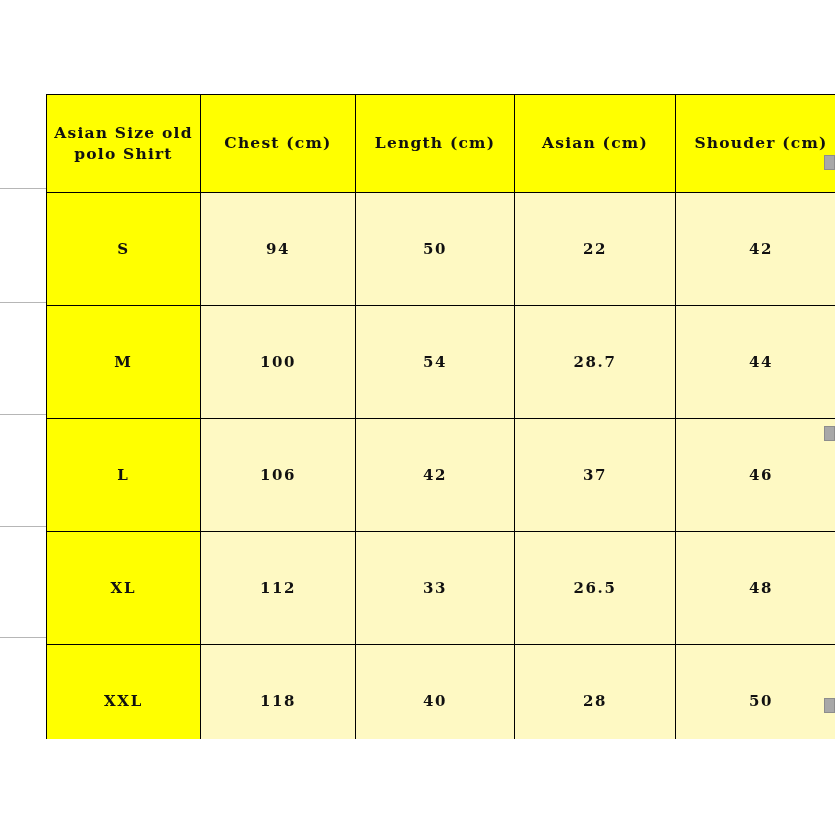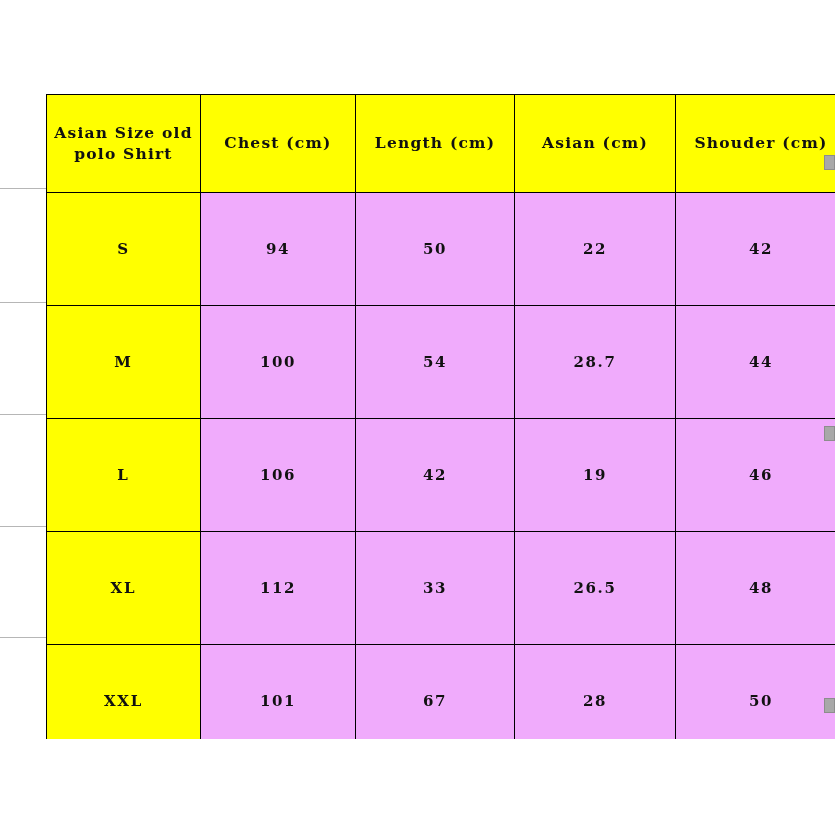--- a/index.html
+++ b/index.html
@@ -51,21 +51,21 @@
     color: #111111;
     line-height: 1.35;
   }
   table.size-chart th {
     height: 97px;
     background: #ffff00;
     font-size: 15.5px;
   }
   table.size-chart tbody td {
     height: 112px;
-    background: #f0abfc;
+    background: #fef9c3;
     font-size: 15px;
     letter-spacing: 1.6px;
   }
   table.size-chart tbody td.size-col {
     background: #ffff00;
     letter-spacing: 1.8px;
   }
 
   
   col.c0 { width: 154px; }
@@ -138,34 +138,34 @@
         <td class="size-col">M</td>
         <td>100</td>
         <td>54</td>
         <td>28.7</td>
         <td>44</td>
       </tr>
       <tr>
         <td class="size-col">L</td>
         <td>106</td>
         <td>42</td>
-        <td>19</td>
+        <td>37</td>
         <td>46</td>
       </tr>
       <tr>
         <td class="size-col">XL</td>
         <td>112</td>
         <td>33</td>
         <td>26.5</td>
         <td>48</td>
       </tr>
       <tr>
         <td class="size-col">XXL</td>
-        <td>101</td>
-        <td>67</td>
+        <td>118</td>
+        <td>40</td>
         <td>28</td>
         <td>50</td>
       </tr>
     </tbody>
   </table>
 </div>
 
 <div id="bottom-mask"></div>
 
 <div class="edge-handle" style="top:155px"></div>

